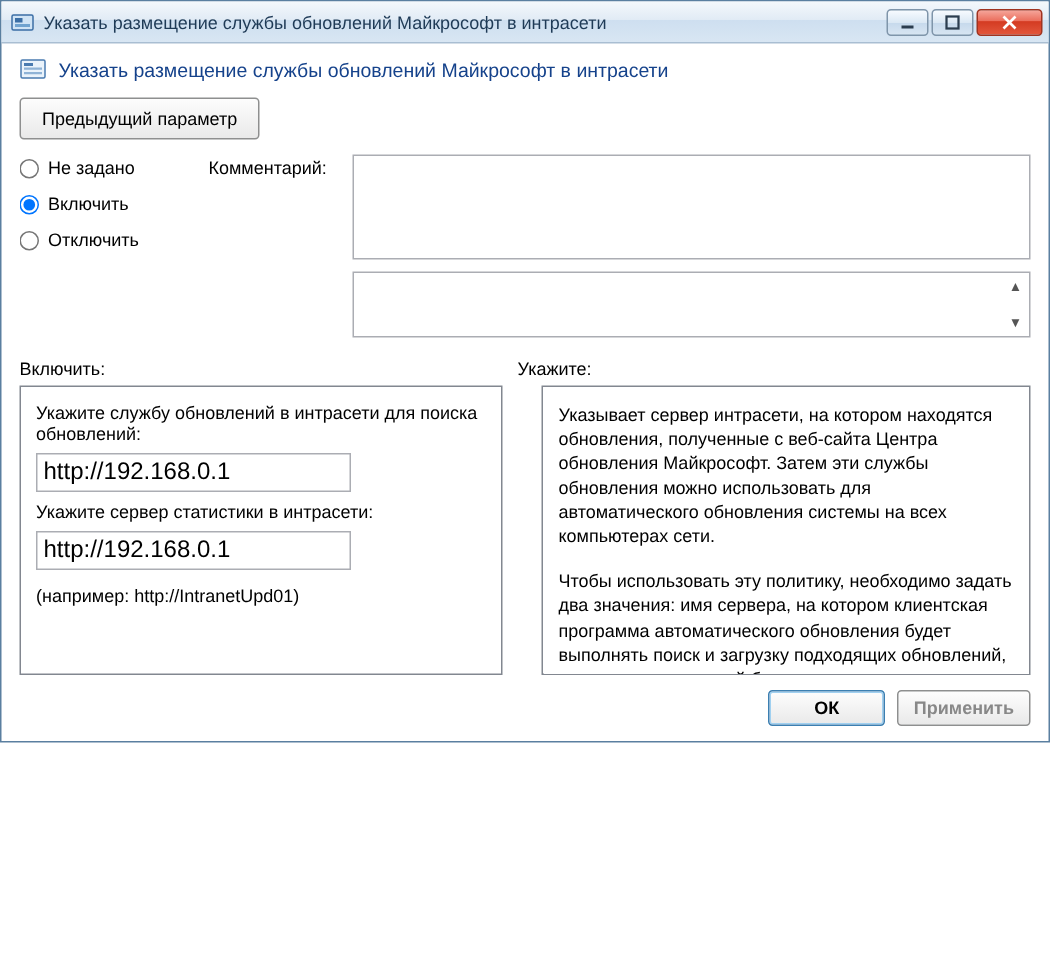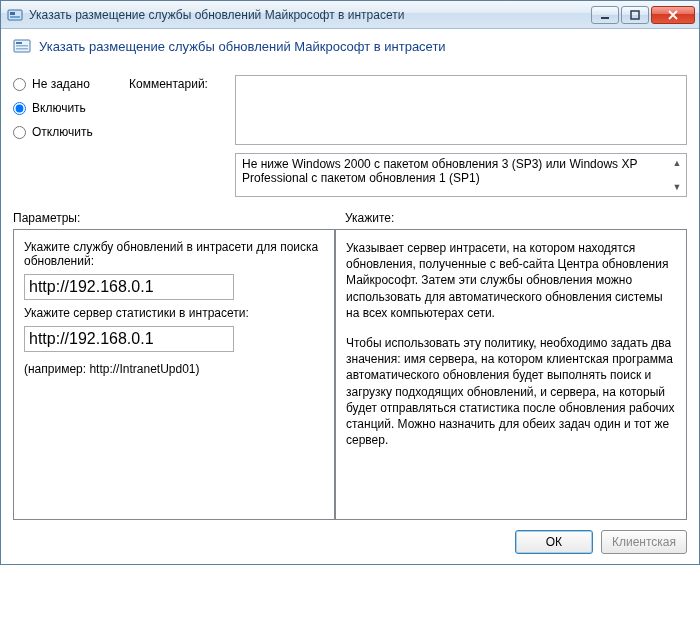--- a/index.html
+++ b/index.html
@@ -8,21 +8,21 @@
     font-family: "Segoe UI", Tahoma, sans-serif;
     font-size: 12px;
     background: #fff;
     color: #000;
     width: 700px;
     height: 643px;
     overflow: hidden;
   }
   .window {
     width: 700px;
-    height: 565px;
+    height: 495px;
     border: 1px solid #5a7fa0;
     background: #fff;
     display: flex;
     flex-direction: column;
   }
   .titlebar {
     height: 28px;
     background: linear-gradient(to bottom, #f4f8fc 0%, #e1ebf5 45%, #cedff0 46%, #d8e6f3 100%);
     border-bottom: 1px solid #a9bed2;
     display: flex;
@@ -81,21 +81,21 @@
     column-gap: 6px;
     row-gap: 8px;
     margin-bottom: 8px;
   }
   .radio-col {
     grid-column: 1; grid-row: 1 / span 2;
     display: flex; flex-direction: column; gap: 10px; padding-top: 2px;
   }
   .radio-item { display: flex; align-items: center; gap: 6px; font-size: 12px; }
   .radio-item input { margin: 0; }
-  .lbl { font-size: 12px; padding-top: 2px; }
+  .lbl { font-size: 12px; padding-top: 2px; margin-left: 10px; }
   .comment-box {
     grid-column: 3; grid-row: 1;
     height: 70px;
     border: 1px solid #abadb3;
     background: #fff;
     resize: none;
     font-family: inherit;
     font-size: 12px;
     padding: 2px;
   }
@@ -117,45 +117,46 @@
   .support-box .sa-up { top: 2px; }
   .support-box .sa-dn { bottom: 2px; }
   .panes-header {
     display: flex; margin-top: 6px; margin-bottom: 4px;
   }
   .panes-header .ph-left { width: 332px; }
   .panes-header .ph-right { flex: 1; }
   .panes {
     flex: 1;
     display: flex;
+    gap: 10px;
     min-height: 0;
   }
   .pane {
     border: 1px solid #828790;
     background: #fff;
     padding: 10px;
     font-size: 12px;
     overflow: hidden;
   }
   .pane-left { width: 322px; display: flex; flex-direction: column; gap: 6px; }
-  .pane-right { flex: 1; overflow-y: auto; }
+  .pane-right { flex: 1; overflow-y: auto; margin-left: 16px; }
   .pane-right p { margin: 0 0 14px 0; line-height: 1.35; }
   .txt-input {
     width: 210px;
     border: 1px solid #abadb3;
     padding: 3px 4px;
     font-family: inherit;
     font-size: 16px;
   }
   .example { margin-top: 4px; }
   .footer {
     display: flex; justify-content: flex-end; gap: 8px;
     margin-top: 10px;
   }
-  .footer .push-btn { min-width: 78px; padding: 4px 10px; }
+  .footer .push-btn { min-width: 78px; padding: 4px 10px; font-weight: bold; }
   .footer .push-btn.primary {
     border: 1px solid #3c7fb1;
     box-shadow: 0 0 0 1px #a0d0f0 inset;
   }
   .footer .push-btn.disabled { color: #888; }
   .tiny-tri { font-size: 9px; line-height: 1; }
 </style>
 </head>
 <body>
 
@@ -197,20 +198,21 @@
           <rect x="1" y="3" width="16" height="12" rx="1" fill="#eaf3fb" stroke="#4a7bb0"></rect>
           <rect x="3" y="5" width="6" height="2" fill="#4a7bb0"></rect>
           <rect x="3" y="8" width="12" height="1.5" fill="#8fb3d6"></rect>
           <rect x="3" y="11" width="12" height="1.5" fill="#8fb3d6"></rect>
         </svg>
       </span>
       <span class="htext">Указать размещение службы обновлений Майкрософт в интрасети</span>
     </div>
 
     <div class="nav-row">
+      <button class="push-btn">Предыдущий параметр</button>
     </div>
 
     <div class="config-grid">
       <div class="radio-col">
         <label class="radio-item">
           <input type="radio" name="st" style="">
           <span>Не задано</span>
         </label>
         <label class="radio-item">
           <input type="radio" name="st" checked="" style="">
@@ -219,44 +221,43 @@
         <label class="radio-item">
           <input type="radio" name="st" style="">
           <span>Отключить</span>
         </label>
       </div>
 
       <div class="lbl" style="grid-column:2; grid-row:1;">Комментарий:</div>
       <textarea class="comment-box" style=""></textarea>
 
       <div class="support-box">
-        <span>Не ниже Windows 2000 с пакетом обновления 3 (SP3) или Windows XP Professional с пакетом обновления 1 (SP1)</span>
         <span class="scroll-arrow sa-up tiny-tri">▲</span>
         <span class="scroll-arrow sa-dn tiny-tri">▼</span>
       </div>
     </div>
 
     <div class="panes-header">
-      <div class="ph-left">Параметры:</div>
+      <div class="ph-left">Включить:</div>
       <div class="ph-right">Укажите:</div>
     </div>
 
     <div class="panes">
       <div class="pane pane-left">
         <div>Укажите службу обновлений в интрасети для поиска обновлений:</div>
         <input class="txt-input" type="text" value="http://192.168.0.1" style="">
         <div>Укажите сервер статистики в интрасети:</div>
         <input class="txt-input" type="text" value="http://192.168.0.1" style="">
         <div class="example">(например: http://IntranetUpd01)</div>
       </div>
       <div class="pane pane-right">
         <p>Указывает сервер интрасети, на котором находятся обновления, полученные с веб-сайта Центра обновления Майкрософт. Затем эти службы обновления можно использовать для автоматического обновления системы на всех компьютерах сети.</p>
         <p>Чтобы использовать эту политику, необходимо задать два значения: имя сервера, на котором клиентская программа автоматического обновления будет выполнять поиск и загрузку подходящих обновлений, и сервера, на который будет отправляться статистика после обновления рабочих станций. Можно назначить для обеих задач один и тот же сервер.</p>
       </div>
     </div>
 
     <div class="footer">
       <button class="push-btn primary">ОК</button>
-      <button class="push-btn disabled">Клиентская</button>
+      <button class="push-btn disabled">Применить</button>
     </div>
 
   </div>
 </div>
 
 </body></html>

